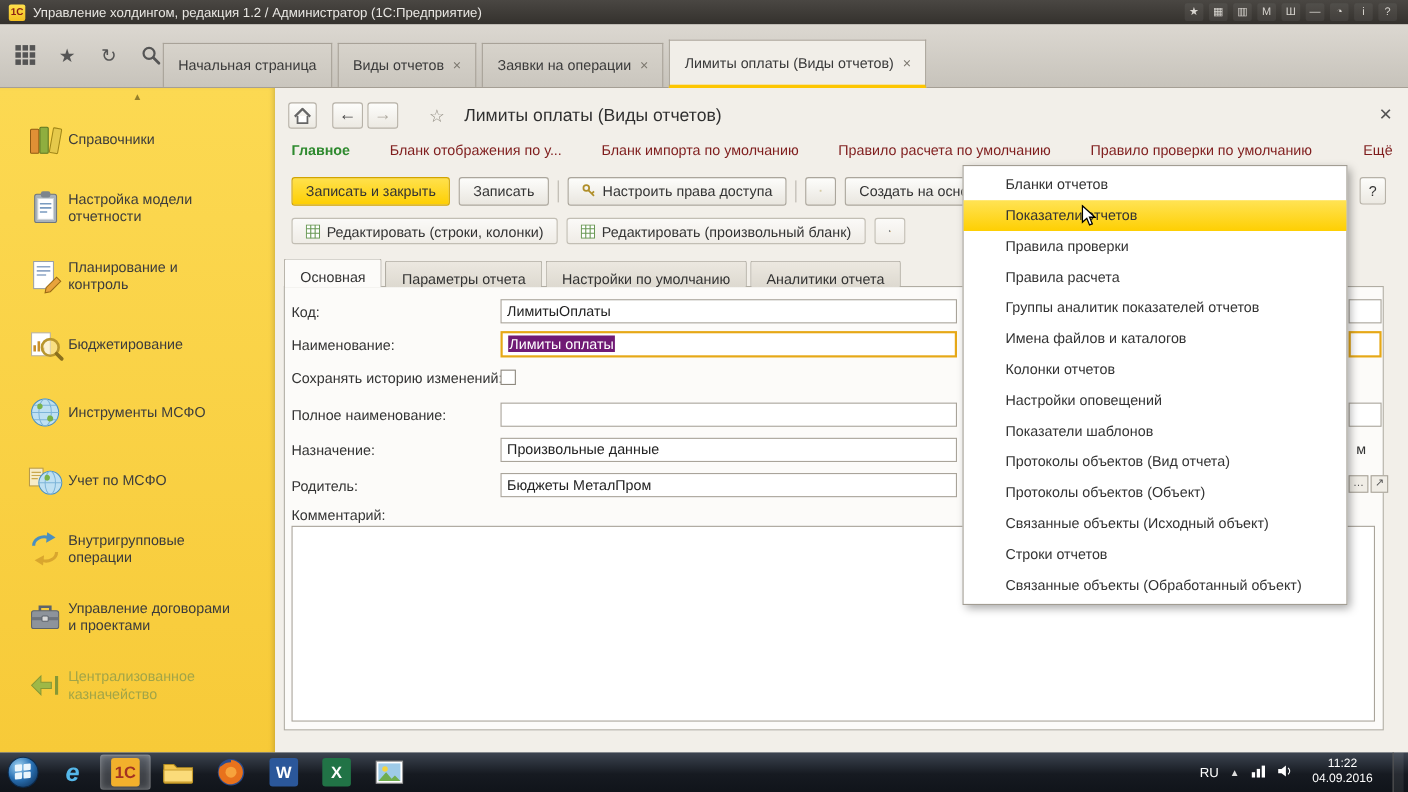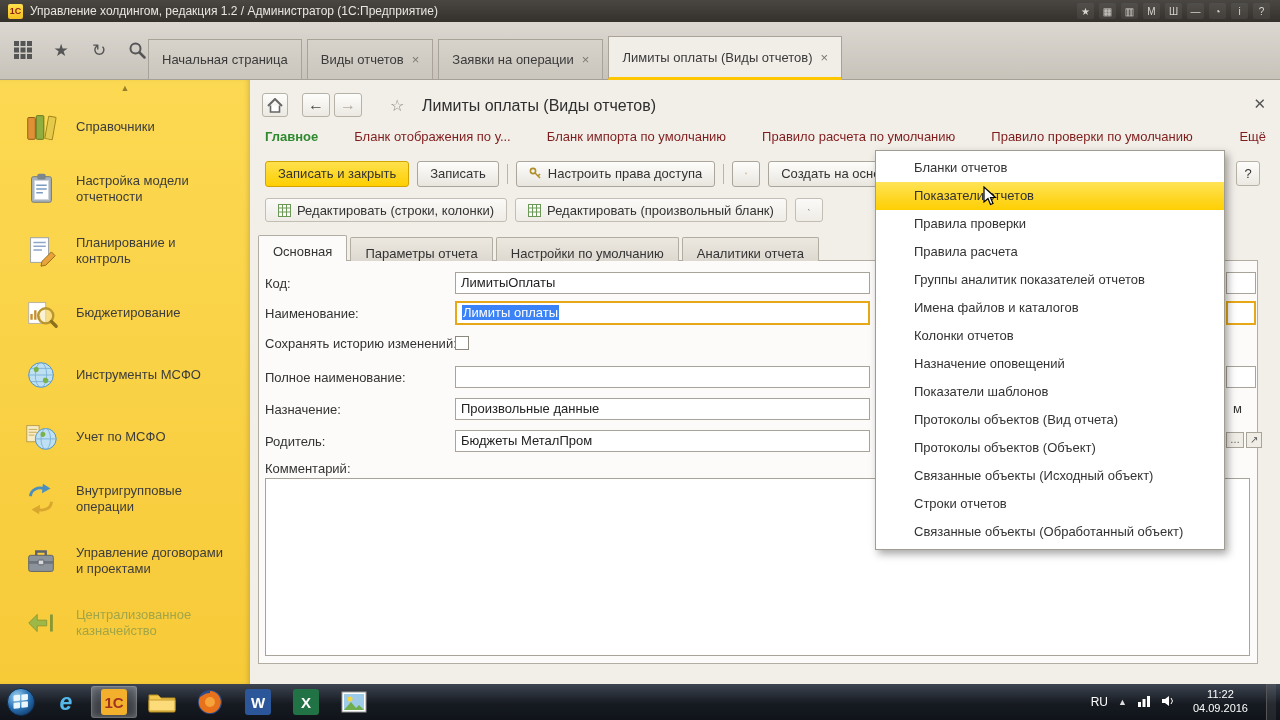--- a/index.html
+++ b/index.html
@@ -18,21 +18,21 @@
   .panel-icons{position:absolute;left:12px;top:17px;display:flex;gap:16px;align-items:center}
   .panel-icons .pic{width:22px;height:22px;display:flex;align-items:center;justify-content:center;color:#555;font-size:17px;cursor:pointer}
   .tabs{position:absolute;left:148px;bottom:0;display:flex;align-items:flex-end}
   .tab{height:40px;padding:0 13px;display:flex;align-items:center;gap:8px;background:linear-gradient(#d7d3cb,#cac6be);border:1px solid #a8a298;border-bottom:none;margin-right:5px;color:#3a3a3a;white-space:nowrap;cursor:pointer}
   .tab.active{background:#f1eee8;height:44px;border-bottom:3px solid #fdc600;margin-bottom:-1px}
   .tab .tab-close{color:#7c786f;font-size:13px;cursor:pointer}
 
   
   .sidebar{position:absolute;left:0;top:80px;width:250px;height:604px;background:linear-gradient(180deg,#fcd952,#f7ca38);overflow:hidden;box-shadow:inset -4px 0 6px -4px rgba(0,0,0,.25)}
   .sb-up{height:16px;text-align:center;color:#96802b;font-size:9px;line-height:16px}
-  .sb-item{display:flex;align-items:center;gap:16px;padding:6px 8px 6px 22px;min-height:62px;cursor:pointer}
+  .sb-item{display:flex;align-items:center;gap:2px;padding:6px 8px 6px 22px;min-height:62px;cursor:pointer}
   .sb-icon{width:38px;height:38px;flex:0 0 38px;display:flex;align-items:center;justify-content:center}
   .sb-label{font-size:13px;color:#3c3c3c;line-height:1.25;width:156px}
   .sb-item.faded{opacity:.65}
   .sb-item.faded .sb-label{color:#74904e}
 
   
   .main{position:absolute;left:250px;top:80px;width:1030px;height:604px;background:#f2efe9;overflow:hidden}
   .iconbtn{display:flex;align-items:center;justify-content:center;background:linear-gradient(#fdfdfb,#ece9e2);border:1px solid #b7b2a8;border-radius:3px;cursor:pointer}
   .home-btn{position:absolute;left:12px;top:13px;width:26px;height:24px}
   .nav-arrow{position:absolute;top:13px;width:28px;height:24px;font-size:16px;font-weight:bold;color:#4a4a4a}
@@ -58,21 +58,21 @@
 
   .form-tabs{position:absolute;left:8px;top:155px;display:flex;align-items:flex-end;height:26px;z-index:2}
   .ftab{padding:4px 14px;line-height:23px;height:24px;background:linear-gradient(#ece8e0,#ddd9d0);border:1px solid #b1ada3;border-bottom:none;margin-right:3px;border-radius:2px 2px 0 0;cursor:pointer;white-space:nowrap}
   .ftab.active{background:#fcfbf9;height:26px;font-weight:normal}
 
   .panel{position:absolute;left:8px;top:180px;width:1000px;height:404px;background:#fcfbf9;border:1px solid #b1ada3}
 
   .flabel{position:absolute;left:15px;font-size:13px;color:#333;white-space:nowrap;z-index:3}
   .fin{position:absolute;left:205px;width:415px;height:22px;background:#fff;border:1px solid #a9a49a;font-size:13px;padding:2px 5px;color:#222;z-index:3;overflow:hidden;white-space:nowrap}
   .fin.focus{border:2px solid #e6a817;height:24px}
-  .selected{background:#3b82f6;color:#fff;padding:0 1px}
+  .selected{background:#701a75;color:#fff;padding:0 1px}
   .cb{position:absolute;left:205px;width:14px;height:14px;border:1px solid #8d887e;background:#fff;z-index:3;cursor:pointer}
   .comment-box{position:absolute;left:15px;top:398px;width:985px;height:178px;background:#fff;border:1px solid #a9a49a;z-index:3}
 
   .frag-box{position:absolute;left:976px;width:30px;height:22px;background:#fff;border:1px solid #a9a49a;z-index:4}
   .frag-box.focus{border:2px solid #e6a817;height:24px}
   .frag-text{position:absolute;left:983px;font-size:13px;color:#333;z-index:4}
   .frag-btns{position:absolute;left:976px;display:flex;gap:2px;z-index:4}
   .fbtn{font-size:10px;line-height:14px;border:1px solid #a9a49a;background:#f0ede6;padding:0 3px;color:#555;cursor:pointer}
 
   
@@ -375,21 +375,21 @@
   </div>
 
   <div class="dropdown" id="dropdown">
       <div class="dd-item">Бланки отчетов</div>
       <div class="dd-item hl">Показатели отчетов</div>
       <div class="dd-item">Правила проверки</div>
       <div class="dd-item">Правила расчета</div>
       <div class="dd-item">Группы аналитик показателей отчетов</div>
       <div class="dd-item">Имена файлов и каталогов</div>
       <div class="dd-item">Колонки отчетов</div>
-      <div class="dd-item">Назначение оповещений</div>
+      <div class="dd-item">Настройки оповещений</div>
       <div class="dd-item">Показатели шаблонов</div>
       <div class="dd-item">Протоколы объектов (Вид отчета)</div>
       <div class="dd-item">Протоколы объектов (Объект)</div>
       <div class="dd-item">Связанные объекты (Исходный объект)</div>
       <div class="dd-item">Строки отчетов</div>
       <div class="dd-item">Связанные объекты (Обработанный объект)</div>
     </div>
 
   <svg class="cursor" width="14" height="20" viewBox="0 0 14 20">
     <path d="M1 1 L1 16 L5 12.5 L7.5 18.5 L10 17.5 L7.5 11.5 L12.5 11.5 Z" fill="#fff" stroke="#000" stroke-width="1.2"></path>

